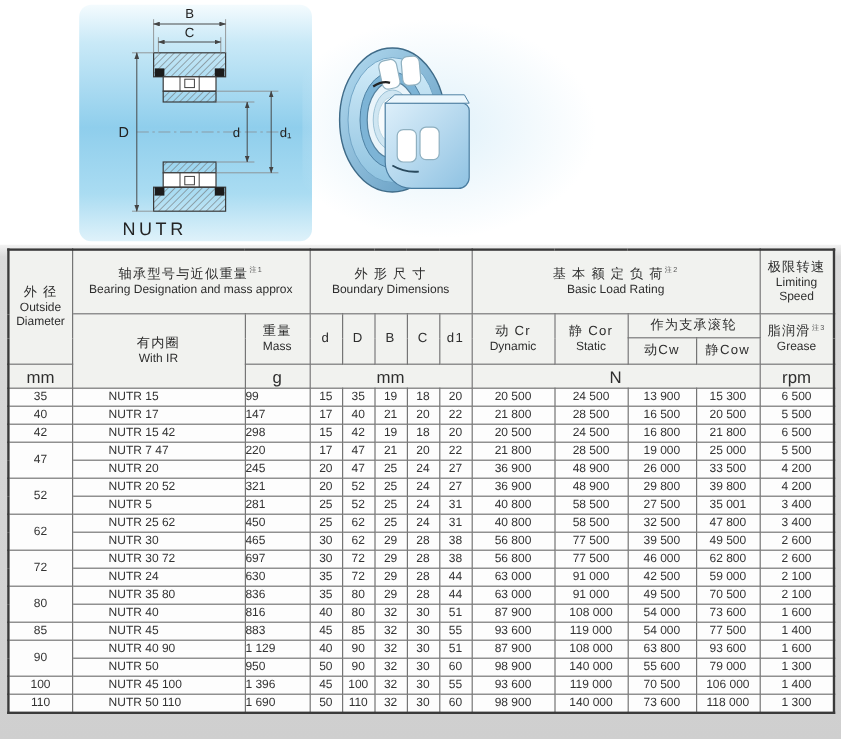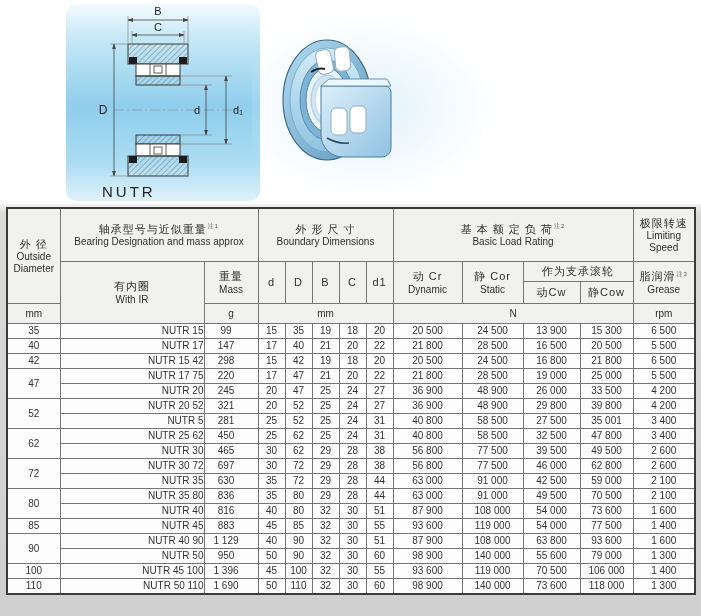--- a/index.html
+++ b/index.html
@@ -33,24 +33,24 @@
   col.c-dim{width:27px}
   col.c-cr{width:69px} col.c-cor{width:61px} col.c-cw{width:57px} col.c-cow{width:53px} col.c-rpm{width:62px}
   th,td{border:1px solid #757575;overflow:hidden;white-space:nowrap}
   th{background:#f1f2ef;font-weight:normal;color:#2e2e2e;padding:1px 0;vertical-align:middle;text-align:center}
   .zh{display:block;font-size:11px;line-height:1.3;letter-spacing:1px}
   .en{display:block;font-size:10px;line-height:1.2;white-space:normal}
   sup.note{font-size:6px;color:#555;margin-left:1px}
   tr.r1 th{height:50px}
   tr.r2a th{height:17px}
   tr.r2b th{height:19px}
-  tr.r3 th{height:17px;font-size:10px}
+  tr.r3 th{height:17px;font-size:14px}
   tbody td{height:14px;font-size:10px;line-height:14px;color:#333;text-align:center;padding:0}
-  tbody td.des{text-align:right;}
-  tbody td.mass{text-align:center;padding-right:10px}
+  tbody td.des{text-align:left;padding-left:30px}
+  tbody td.mass{text-align:left;padding-right:10px}
 </style>
 </head>
 <body>
 
 <div class="top">
   <div class="panel">
     <svg width="194" height="178" viewBox="0 0 194 178">
       <defs>
         <pattern id="hatch" width="4" height="4" patternUnits="userSpaceOnUse" patternTransform="rotate(45)">
           <line x1="0" y1="0" x2="0" y2="4" stroke="#6a6a6a" stroke-width="0.9"></line>
@@ -289,21 +289,21 @@
           <td class="dim">18</td>
           <td class="dim">20</td>
           <td class="load">20 500</td>
           <td class="load">24 500</td>
           <td class="load">16 800</td>
           <td class="load">21 800</td>
           <td class="rpm">6 500</td>
         </tr>
         <tr>
           <td rowspan="2">47</td>
-          <td class="des">NUTR 17 75</td>
+          <td class="des">NUTR 7 47</td>
           <td class="mass">220</td>
           <td class="dim">17</td>
           <td class="dim">47</td>
           <td class="dim">21</td>
           <td class="dim">20</td>
           <td class="dim">22</td>
           <td class="load">21 800</td>
           <td class="load">28 500</td>
           <td class="load">19 000</td>
           <td class="load">25 000</td>
@@ -390,21 +390,21 @@
           <td class="dim">29</td>
           <td class="dim">28</td>
           <td class="dim">38</td>
           <td class="load">56 800</td>
           <td class="load">77 500</td>
           <td class="load">46 000</td>
           <td class="load">62 800</td>
           <td class="rpm">2 600</td>
         </tr>
         <tr>
-          <td class="des">NUTR 35</td>
+          <td class="des">NUTR 24</td>
           <td class="mass">630</td>
           <td class="dim">35</td>
           <td class="dim">72</td>
           <td class="dim">29</td>
           <td class="dim">28</td>
           <td class="dim">44</td>
           <td class="load">63 000</td>
           <td class="load">91 000</td>
           <td class="load">42 500</td>
           <td class="load">59 000</td>

